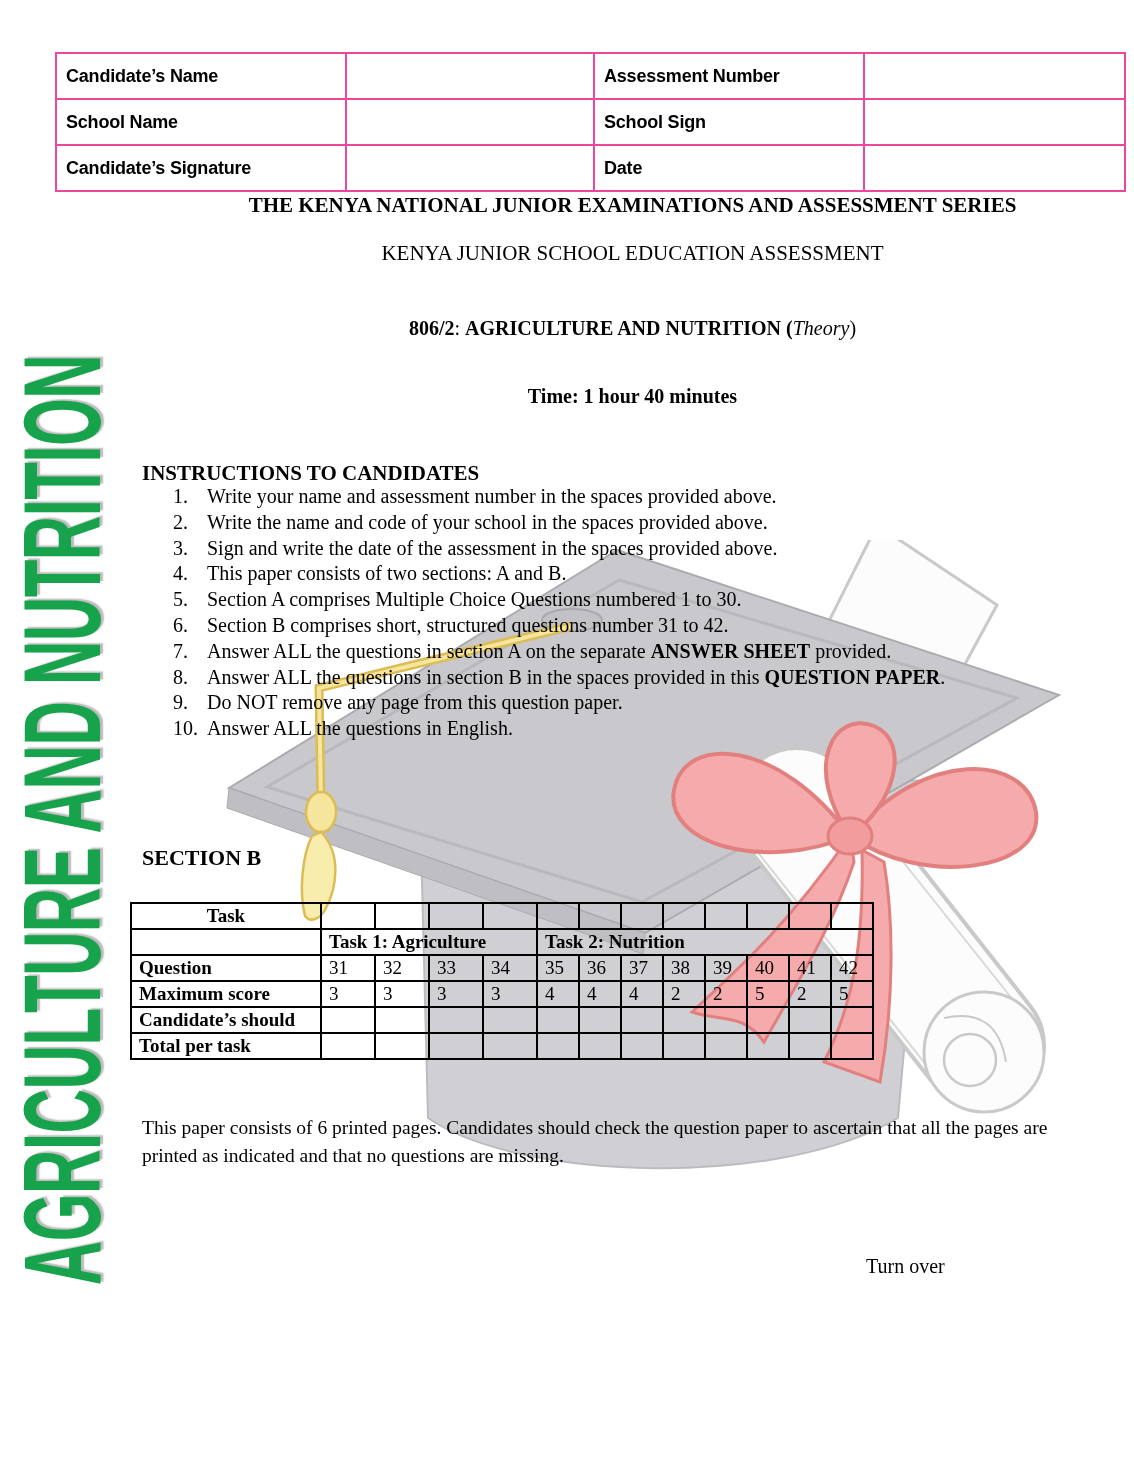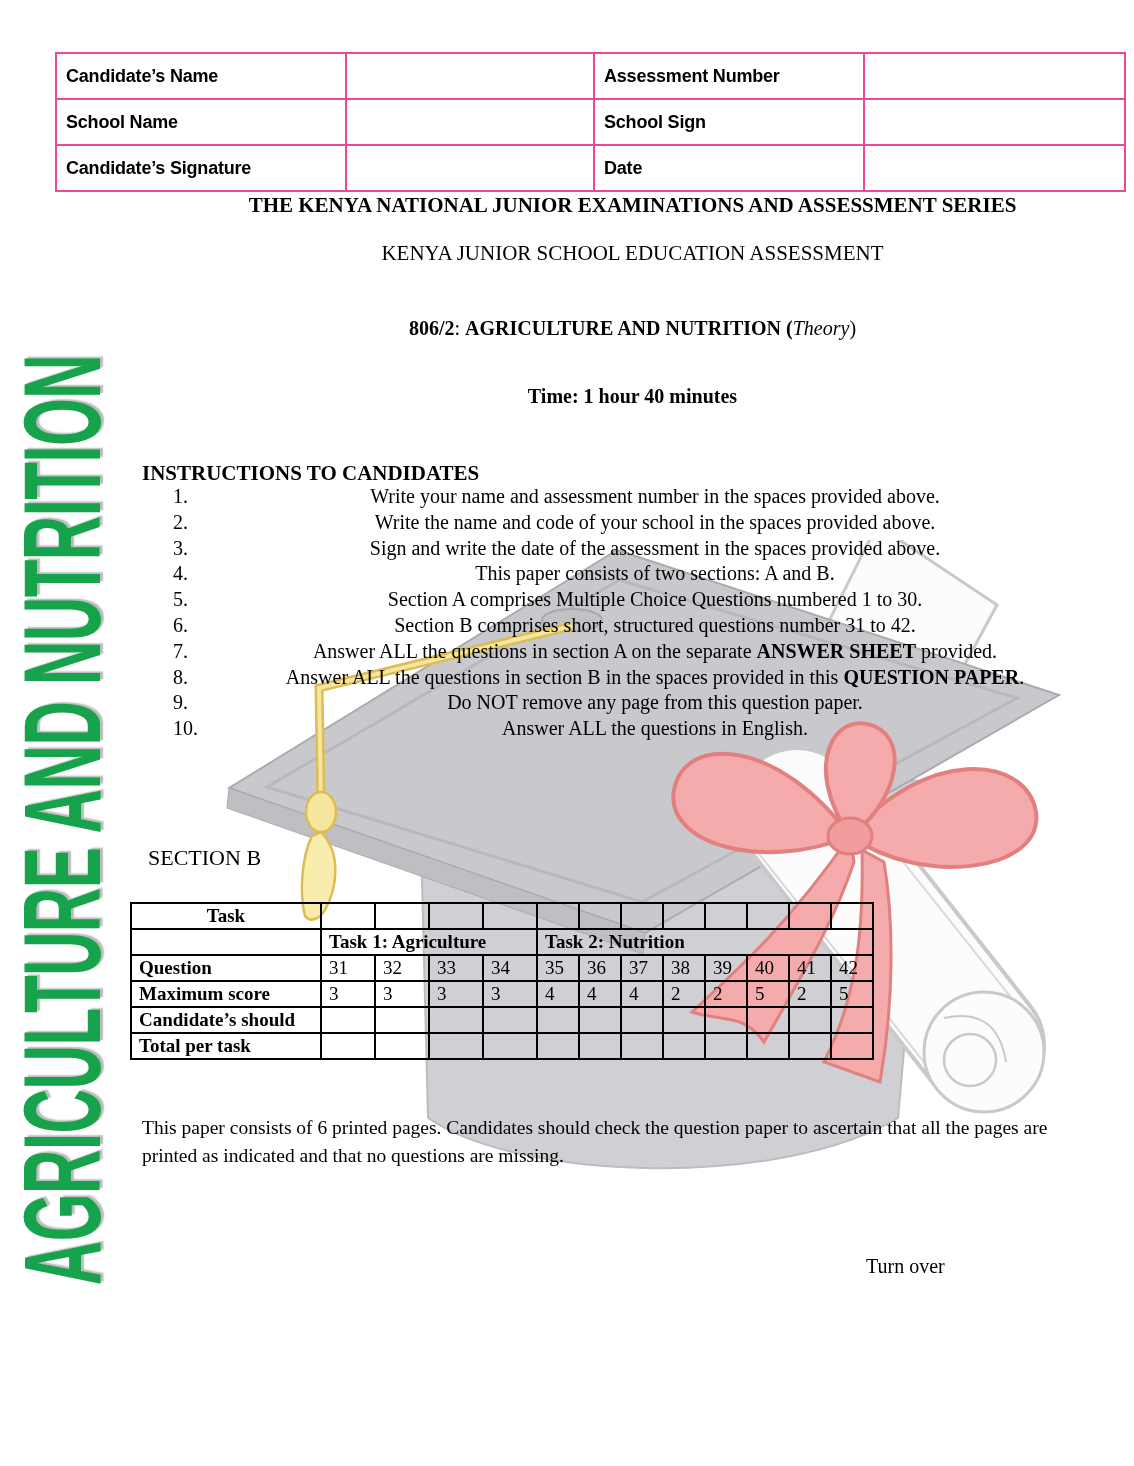--- a/index.html
+++ b/index.html
@@ -46,24 +46,24 @@
   .h-assessment{top:241px;font-weight:400;font-size:21px;}
   .h-paper{top:317px;font-size:20px;}
   .h-paper b{font-weight:700;}
   .h-paper i{font-style:italic;}
   .h-time{top:385px;font-weight:700;font-size:20px;}
   .h-instructions{position:absolute;left:142px;top:437px;font-weight:700;font-size:21px;z-index:2;margin-top:24px;}
   
   .ins-list{position:absolute;left:173px;top:484px;width:930px;z-index:2;}
   .ins-list .li{display:flex;font-size:20px;line-height:25.8px;}
   .ins-list .num{flex:0 0 34px;}
-  .ins-list .txt{flex:1 1 auto;text-align:center;}
+  .ins-list .txt{flex:1 1 auto;}
   .ins-list b{font-weight:700;}
   
-  .h-sectionb{position:absolute;left:148px;top:845px;font-weight:400;font-size:22px;z-index:2;}
+  .h-sectionb{position:absolute;left:142px;top:845px;font-weight:700;font-size:22px;z-index:2;}
   table.score{
     position:absolute;left:130px;top:902px;width:742px;
     border-collapse:collapse;table-layout:fixed;z-index:2;
     font-size:19px;background:transparent;
   }
   table.score td{border:2px solid #000;height:24px;padding:0 0 0 7px;line-height:24px;overflow:hidden;}
   table.score td.bold{font-weight:700;}
   table.score td.center{text-align:center;padding:0;}
   
   .foot-note{position:absolute;left:142px;top:1114px;width:962px;font-size:19.5px;line-height:27.5px;z-index:2;}

